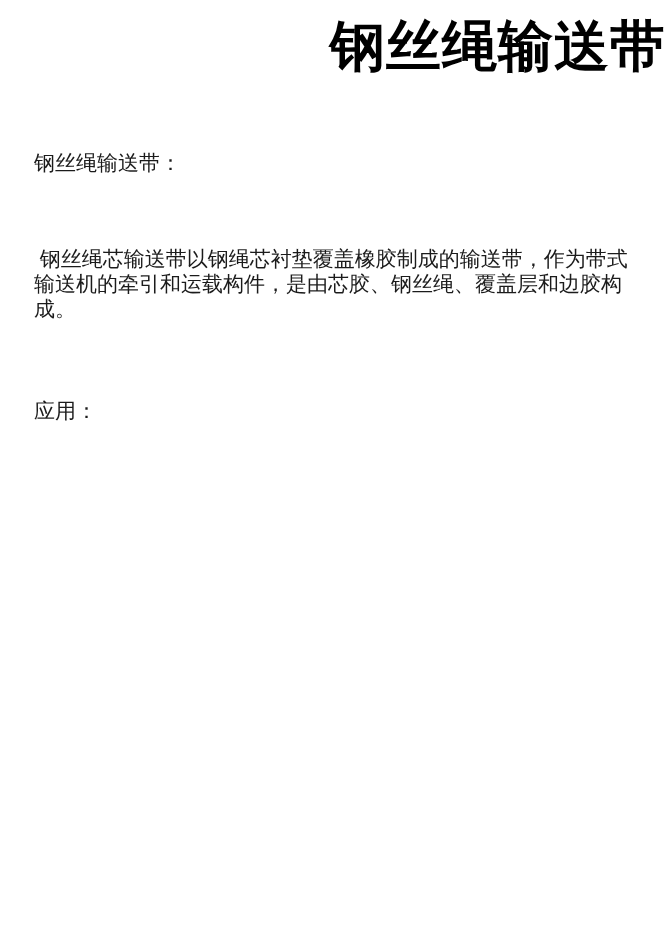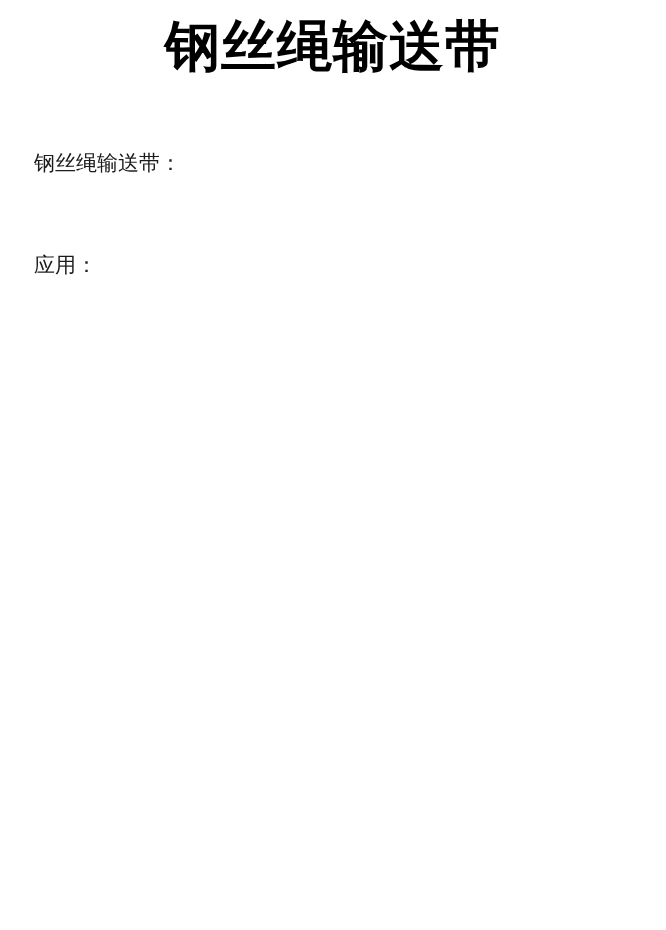--- a/index.html
+++ b/index.html
@@ -3,21 +3,21 @@
 <meta charset="utf-8">
 <style>
   html,body{margin:0;padding:0}
   body{
     width:666px;height:930px;background:#ffffff;overflow:hidden;
     font-family:"Liberation Sans","DejaVu Sans",sans-serif;color:#161616;
   }
   .page{position:relative;width:666px;height:930px}
   h1.title{
     margin:14px 0 0;font-size:55px;line-height:64px;font-weight:bold;
-    text-align:center;letter-spacing:1px;color:#000;
+    text-align:right;letter-spacing:1px;color:#000;
   }
   .body-text{
     padding:0 28px 0 34px;font-size:21px;line-height:25px;
     word-break:break-all;white-space:pre-wrap;color:#1b1b1b;
   }
   .body-text p{margin:0}
   .mt-intro{margin-top:22px !important}
   .mt-text{margin-top:21px !important}
   .mt-app{margin-top:27px !important}
   .mt-apptext{margin-top:24px !important}
@@ -25,20 +25,21 @@
 </style>
 </head>
 <body>
 
 <div class="page">
 
   <h1 class="title">钢丝绳输送带</h1>
 
   <div class="body-text">
     <p class="mt-intro">钢丝绳输送带：</p>
+    <p class="mt-text"> 钢丝绳芯输送带以钢绳芯衬垫覆盖橡胶制成的输送带，作为带式输送机的牵引和运载构件，是由芯胶、钢丝绳、覆盖层和边胶构成。</p>
     <p class="mt-app">应用：</p>
     <div id="features">
   
   
     
   
     
   
     
   

